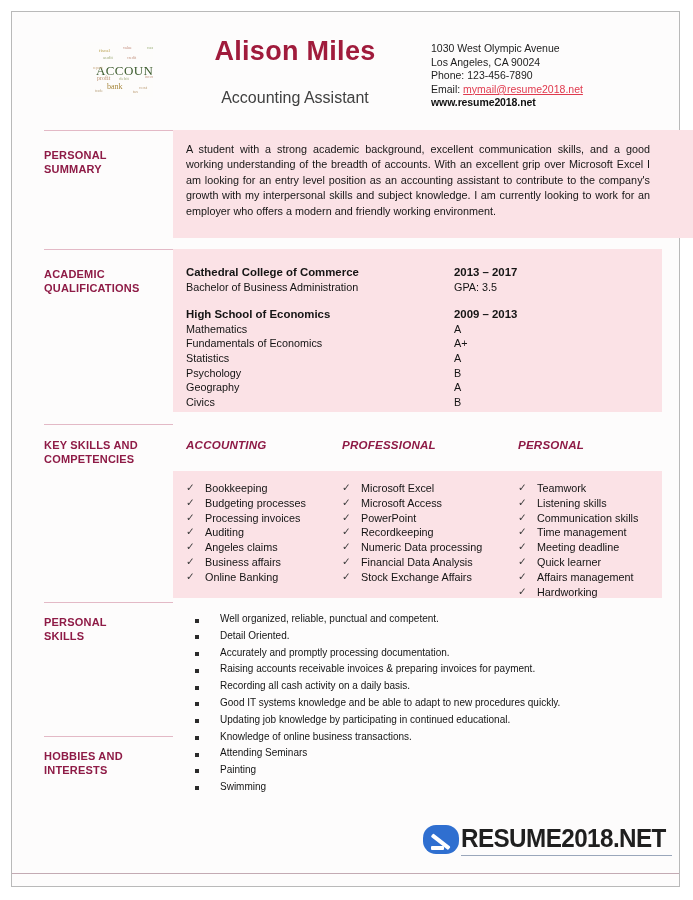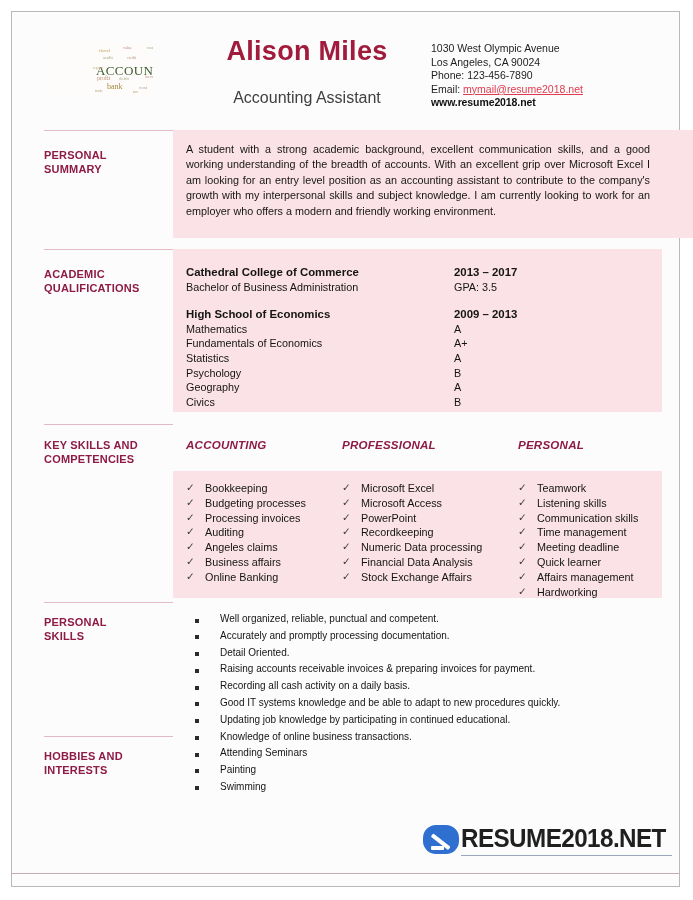--- a/index.html
+++ b/index.html
@@ -56,21 +56,21 @@
   .wc-main {
     left: 3px;
     top: 22px;
     font-size: 13px;
     letter-spacing: 0.4px;
     color: #3c5c2e;
     font-family: "Liberation Serif", serif;
   }
   .name-block {
     position: absolute;
-    left: 160px;
+    left: 148px;
     top: 0;
     width: 270px;
     text-align: center;
   }
   .cand-name {
     font-size: 27px;
     font-weight: bold;
     color: #a01b3c;
     letter-spacing: 0.3px;
     line-height: 34px;
@@ -524,25 +524,25 @@
         <div>PERSONAL</div>
         <div>SKILLS</div>
       </div>
       <div class="bullet-list" id="pskills-list">
           <div class="bullet-row">
             <span class="sq"></span>
             <span class="txt">Well organized, reliable, punctual and competent.</span>
           </div>
           <div class="bullet-row">
             <span class="sq"></span>
+            <span class="txt">Detail Oriented.</span>
+          </div>
+          <div class="bullet-row">
+            <span class="sq"></span>
             <span class="txt">Accurately and promptly processing documentation.</span>
-          </div>
-          <div class="bullet-row">
-            <span class="sq"></span>
-            <span class="txt">Detail Oriented.</span>
           </div>
           <div class="bullet-row">
             <span class="sq"></span>
             <span class="txt">Raising accounts receivable invoices &amp; preparing invoices for payment.</span>
           </div>
           <div class="bullet-row">
             <span class="sq"></span>
             <span class="txt">Recording all cash activity on a daily basis.</span>
           </div>
           <div class="bullet-row">

